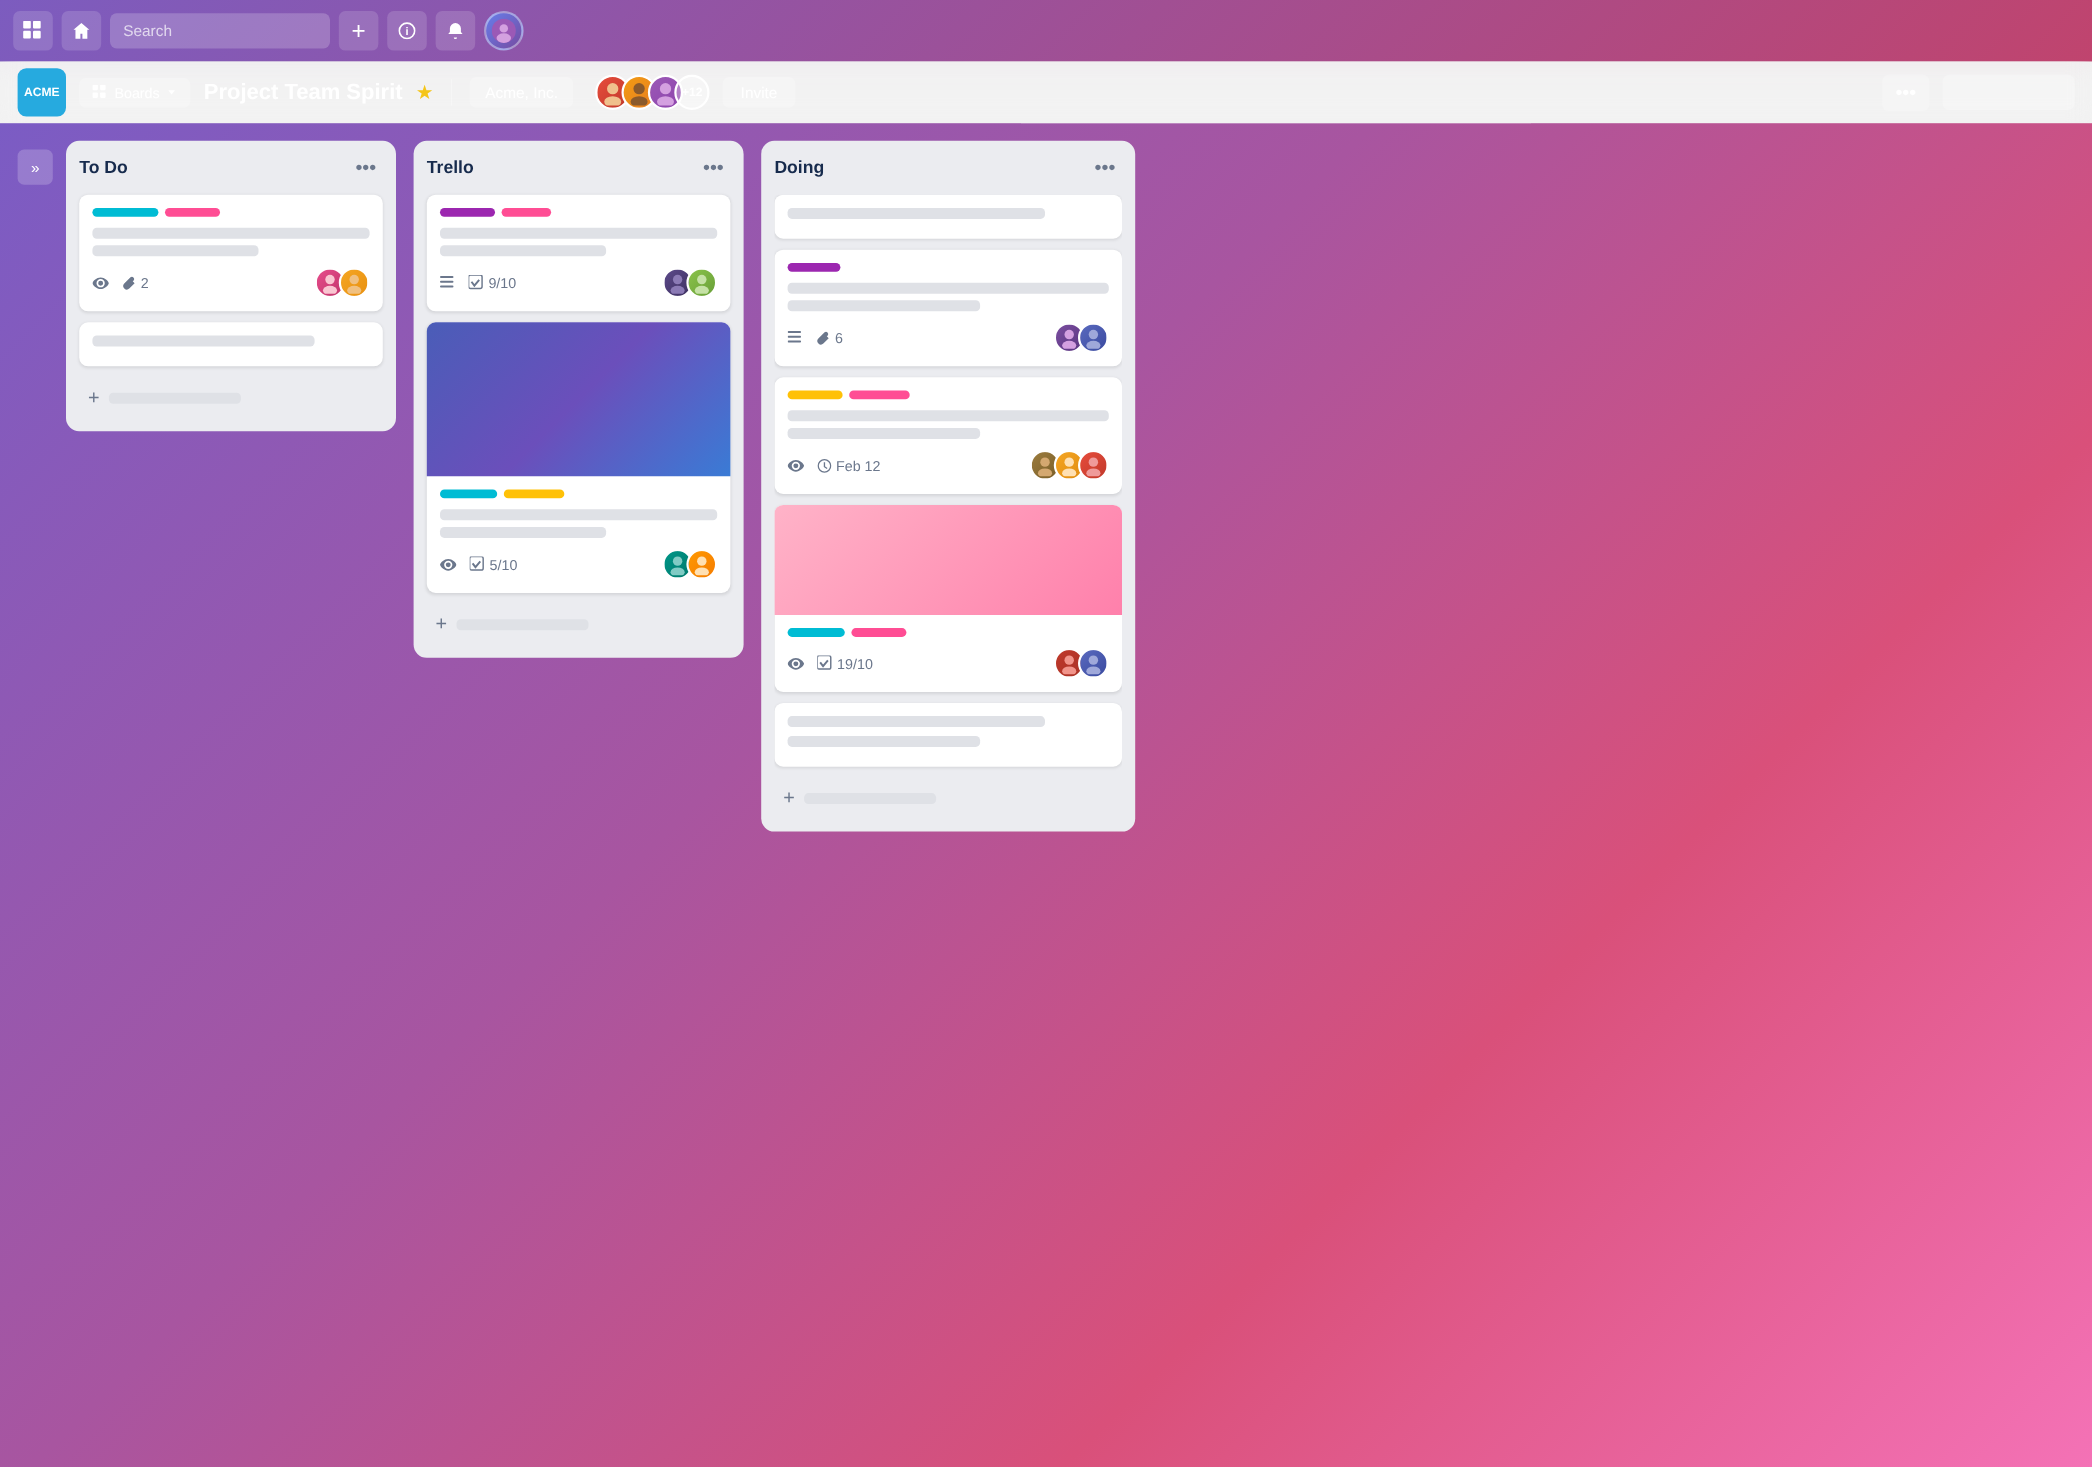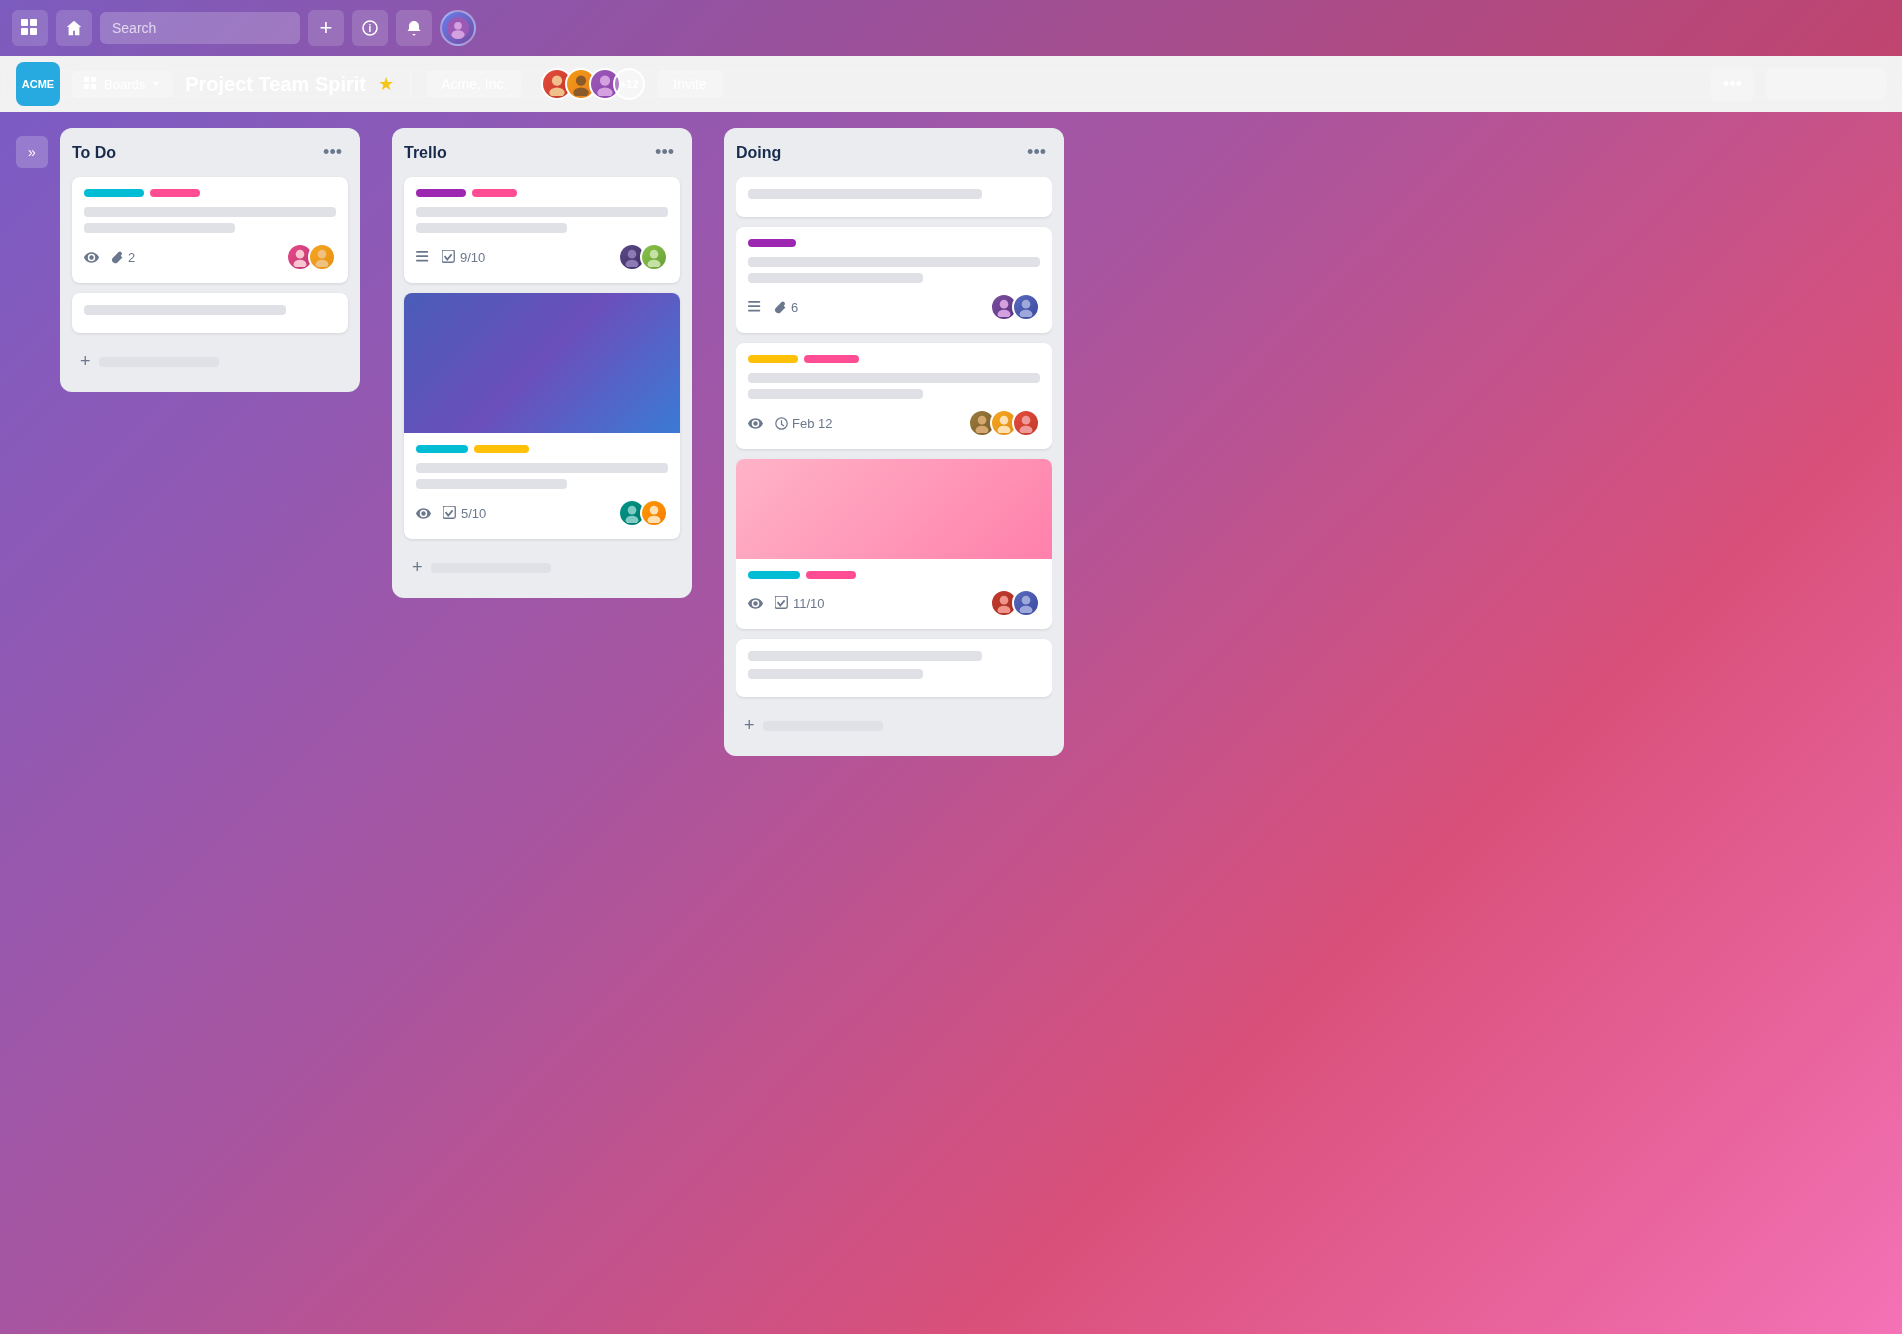--- a/index.html
+++ b/index.html
@@ -192,21 +192,21 @@
       width: 32px; height: 32px;
       color: white;
       cursor: pointer;
       font-size: 14px;
       display: flex; align-items: center; justify-content: center;
     }
 
     
     .board-columns {
       display: flex;
-      gap: 32px;
+      gap: 16px;
       align-items: flex-start;
       flex: 1;
     }
 
     .column {
       background: #ebecf0;
       border-radius: 12px;
       width: 300px;
       min-width: 300px;
       padding: 12px;
@@ -737,21 +737,21 @@
               <span class="card-meta-item">
                 <svg width="15" height="15" viewBox="0 0 20 14" fill="#6b778c">
                     <path d="M10 0C5 0 1 4 0 7c1 3 5 7 10 7s9-4 10-7C19 4 15 0 10 0zm0 12a5 5 0 110-10 5 5 0 010 10zm0-8a3 3 0 100 6 3 3 0 000-6z"></path>
                   </svg>
               </span>
               <span class="card-meta-item">
                 <svg width="14" height="14" viewBox="0 0 16 16" fill="#6b778c">
                     <rect x="0" y="0" width="14" height="14" rx="2" stroke="#6b778c" stroke-width="1.5" fill="none"></rect>
                     <path d="M3 7l3 4 5-6" stroke="#6b778c" stroke-width="2" fill="none"></path>
                   </svg>
-                <span>11/10</span>
+                <span>19/10</span>
               </span>
             </div>
             <div class="card-avatars">
               <div class="card-avatar" style="background:linear-gradient(135deg,#c0392b,#a93226);">
                 <svg width="20" height="20" viewBox="0 0 28 28">
                     <circle cx="14" cy="10" r="6" fill="#f1948a"></circle>
                     <ellipse cx="14" cy="24" rx="9" ry="6" fill="#f1948a"></ellipse>
                   </svg>
               </div>
               <div class="card-avatar" style="background:linear-gradient(135deg,#5a6abf,#3a4a9f);">

